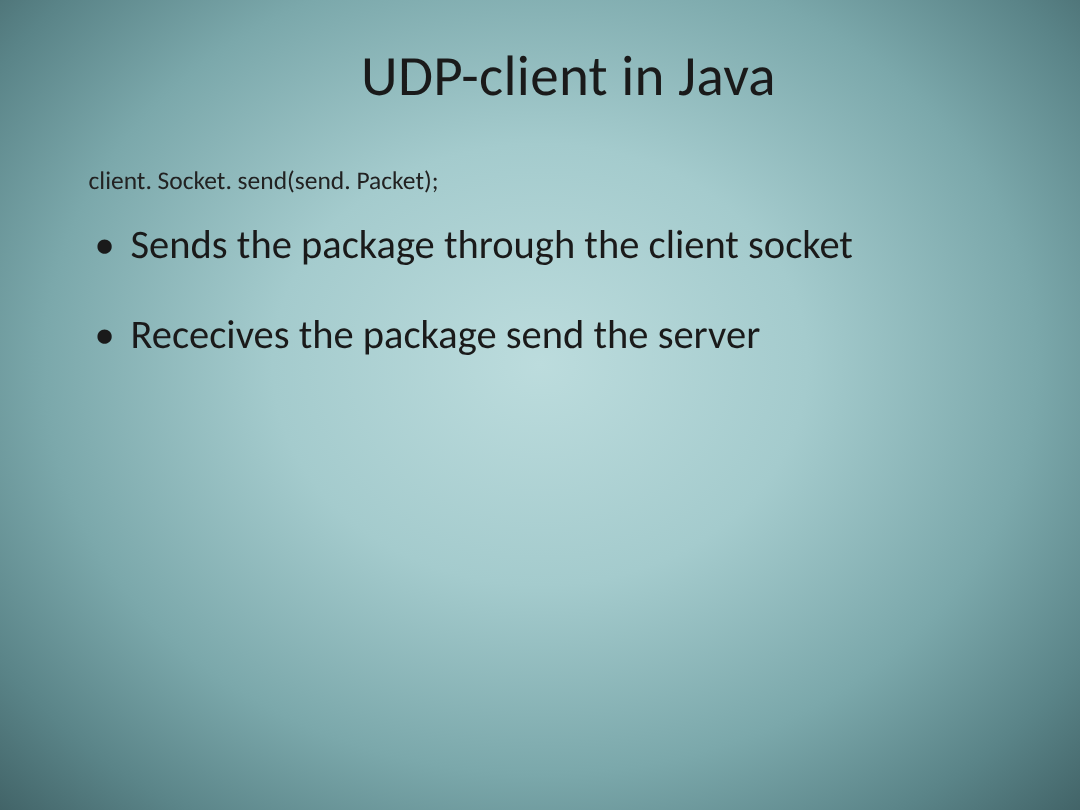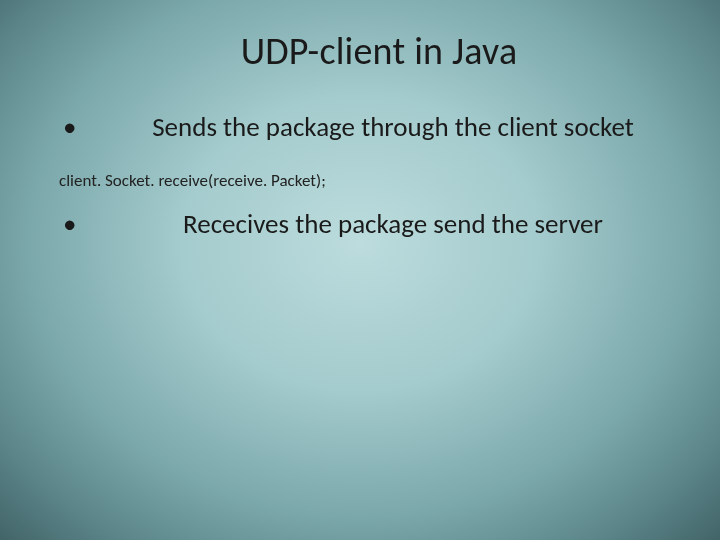--- a/index.html
+++ b/index.html
@@ -31,21 +31,20 @@
     margin-bottom: 14px;
     line-height: 1.35;
   }
   .code-indent {
     padding-left: 44px;
     display: block;
   }
   ul {
     list-style: none;
     margin-bottom: 26px;
-    text-align: center;
   }
   ul li {
     font-size: 27px;
     font-weight: 400;
     color: #1a1a1a;
     position: relative;
     padding-left: 28px;
     line-height: 1.25;
   }
   ul li::before {
@@ -58,27 +57,27 @@
   }
   .block { margin-bottom: 6px; }
 </style>
 </head>
 <body>
 
 <div class="slide">
   <h1 class="title">UDP-client in Java</h1>
 
   <div class="block">
+    <div class="code">client. Socket. send(send. Packet);</div>
     <ul>
       <li>Sends the package through the client socket</li>
     </ul>
   </div>
 
   <div class="block">
   </div>
 
   <div class="block">
-    <div class="code">client. Socket. receive(receive. Packet);</div>
     <ul>
       <li>Rececives the package send the server</li>
     </ul>
   </div>
 </div>
 
 </body></html>

